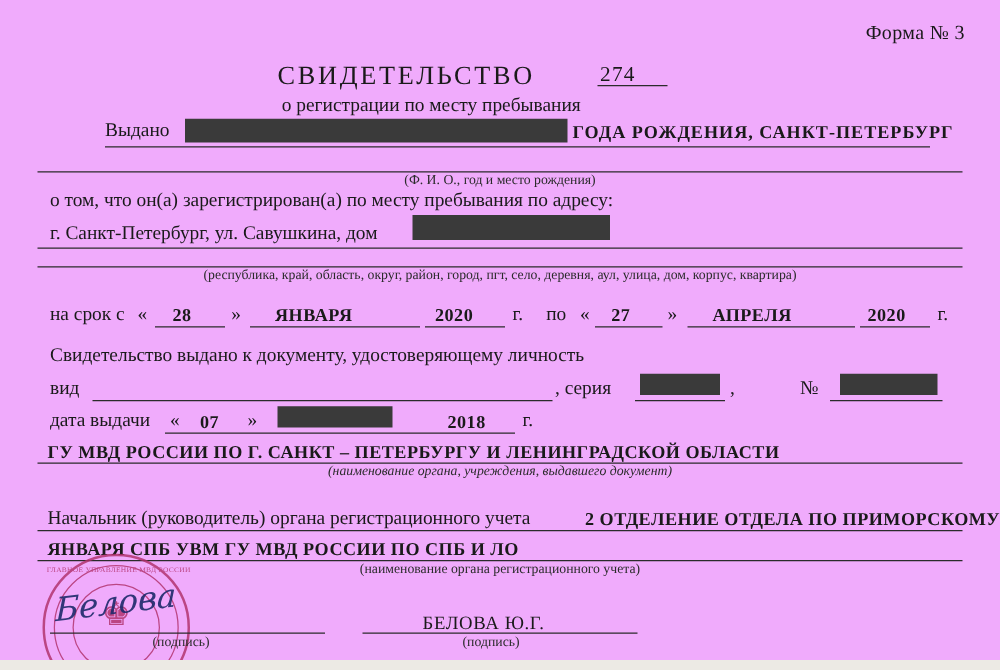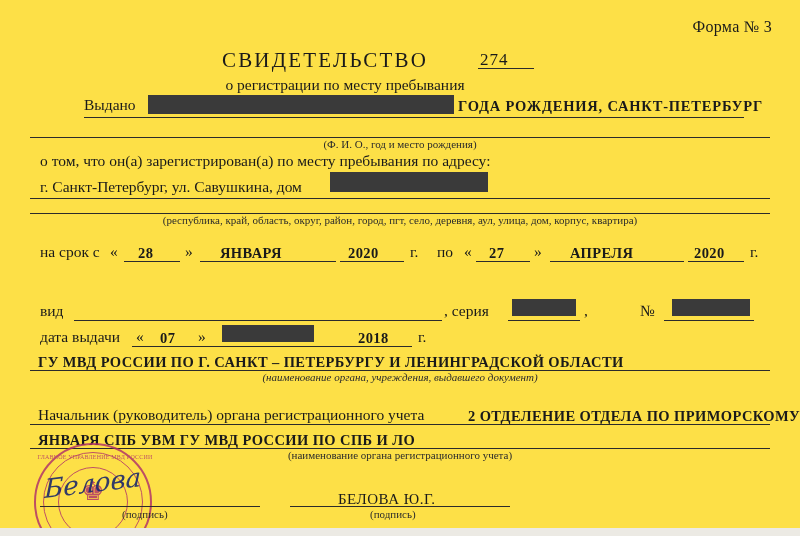--- a/index.html
+++ b/index.html
@@ -12,21 +12,21 @@
     background: #ffffff;
     font-family: "Liberation Serif", serif;
     color: #1a1a1a;
     overflow: hidden;
     position: relative;
   }
   .page {
     position: relative;
     width: 800px;
     height: 536px;
-    background: #fde047;
+    background: #f0abfc;
   }
   
   .abs {
     position: absolute;
     white-space: nowrap;
   }
   .form-no {
     top: 18px;
     right: 28px;
     font-size: 16px;
@@ -221,20 +221,21 @@
   <div class="lbl" style="left:464px; top:243px;">«</div>
   <div class="bold-val" style="left:489px; top:245px;">27</div>
   <div class="line" style="left:476px; top:261px; width:54px;"></div>
   <div class="lbl" style="left:534px; top:243px;">»</div>
   <div class="bold-val" style="left:570px; top:245px;">АПРЕЛЯ</div>
   <div class="line" style="left:550px; top:261px; width:134px;"></div>
   <div class="bold-val" style="left:694px; top:245px;">2020</div>
   <div class="line" style="left:688px; top:261px; width:56px;"></div>
   <div class="lbl" style="left:750px; top:243px;">г.</div>
 
+  <div class="lbl" style="left:40px; top:276px;">Свидетельство выдано к документу, удостоверяющему личность</div>
 
   <div class="lbl" style="left:40px; top:302px;">вид</div>
   <div class="line" style="left:74px; top:320px; width:368px;"></div>
   <div class="lbl" style="left:444px; top:302px;">, серия</div>
   <div class="redact" style="left:512px; top:299px; width:64px; height:17px;"></div>
   <div class="line" style="left:508px; top:320px; width:72px;"></div>
   <div class="lbl" style="left:584px; top:302px;">,</div>
   <div class="lbl" style="left:640px; top:302px;">№</div>
   <div class="redact" style="left:672px; top:299px; width:78px; height:17px;"></div>
   <div class="line" style="left:664px; top:320px; width:90px;"></div>

